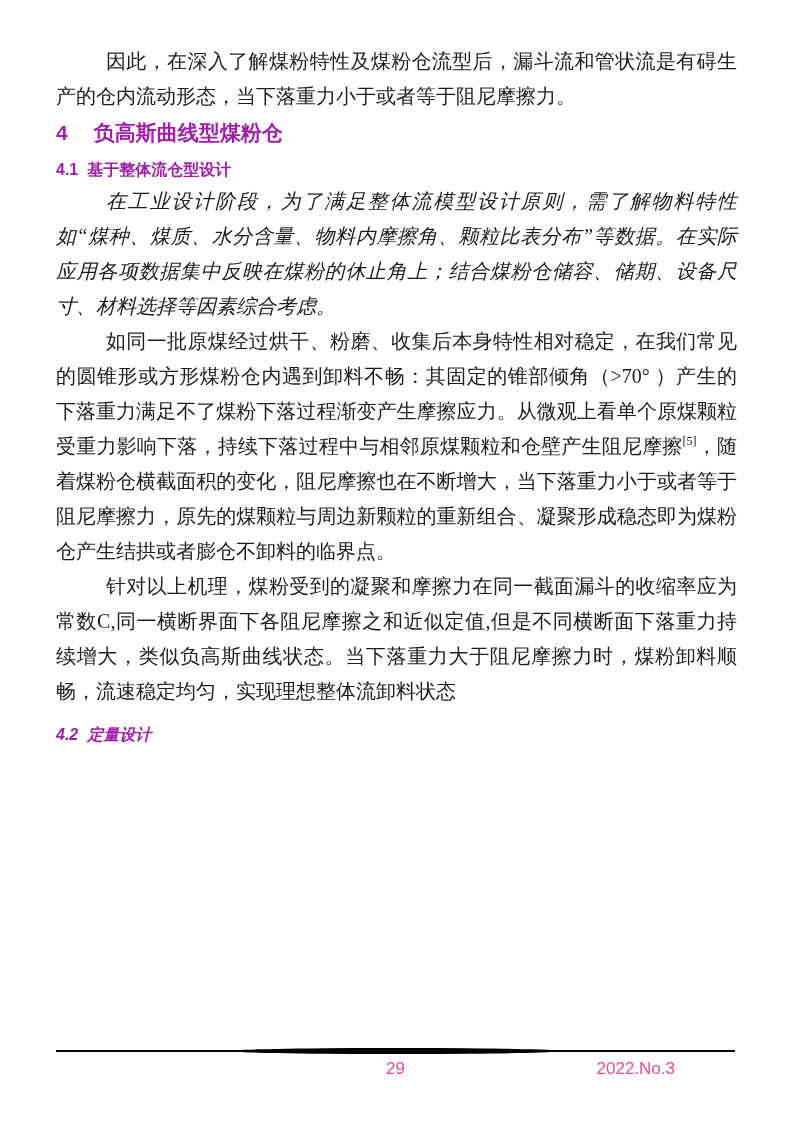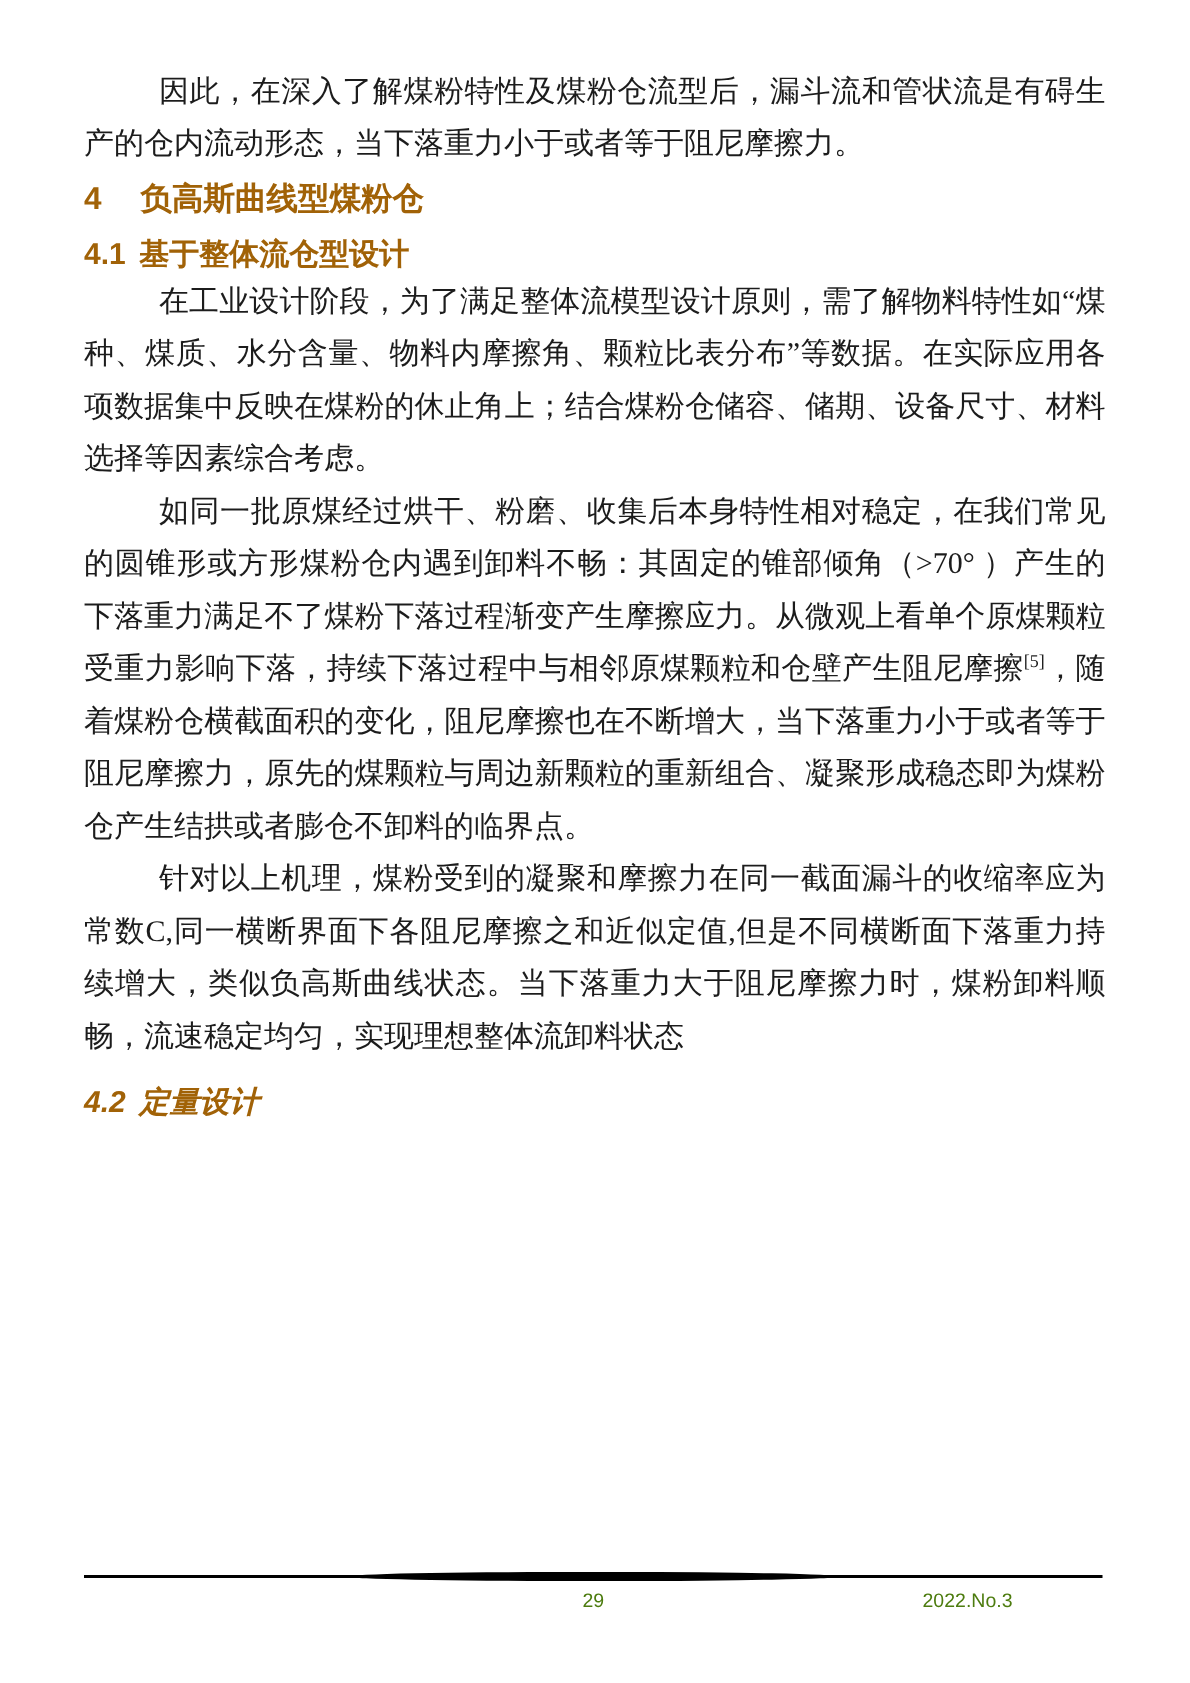--- a/index.html
+++ b/index.html
@@ -34,37 +34,37 @@
   }
   p.body-para {
     margin: 0;
     font-size: 20px;
     line-height: 35px;
     text-align: justify;
     text-indent: 50px;
     word-break: break-all;
   }
   .para-intro      { margin-top: 2px; }
-  .para-design     { margin-top: 12px; }
+  .para-design     { margin-top: 12px; font-style: italic; }
   .para-friction   { margin-top: 6px; }
   .para-gauss      { margin-top: 8px; }
   .para-quant      { margin-top: 6px; }
   h2.section-heading, h3.section-heading {
     font-family: "Liberation Sans", "DejaVu Sans", sans-serif;
     font-weight: bold;
-    color: #a16207;
+    color: #a21caf;
     margin: 0;
   }
   h2.section-heading {
     font-size: 21px;
     line-height: 30px;
     margin-top: 4px;
   }
   h3.section-heading {
-    font-size: 20px;
+    font-size: 16px;
     line-height: 28px;
     margin-top: 8px;
   }
   h3.sec-4-2 { margin-top: 12px; font-style: italic; }
   .sec-num-wide { margin-right: 26px; }
   .sec-num { margin-right: 9px; }
   sup.citation {
     font-size: 12px;
     line-height: 0;
     vertical-align: super;
@@ -91,22 +91,22 @@
     left: 26%; right: 26%; top: 0;
     height: 6px;
     background: #000;
     border-radius: 50% / 55%;
   }
   .footer-meta {
     position: relative;
     margin-top: 5px;
     height: 16px;
     font-family: "Liberation Sans", "DejaVu Sans", sans-serif;
-    font-size: 13px;
-    color: #4d7c0f;
+    font-size: 17px;
+    color: #ec4899;
   }
   .page-number {
     position: absolute;
     left: 0; right: 0;
     text-align: center;
   }
   .issue-label {
     position: absolute;
     right: 60px;
     top: 0;

